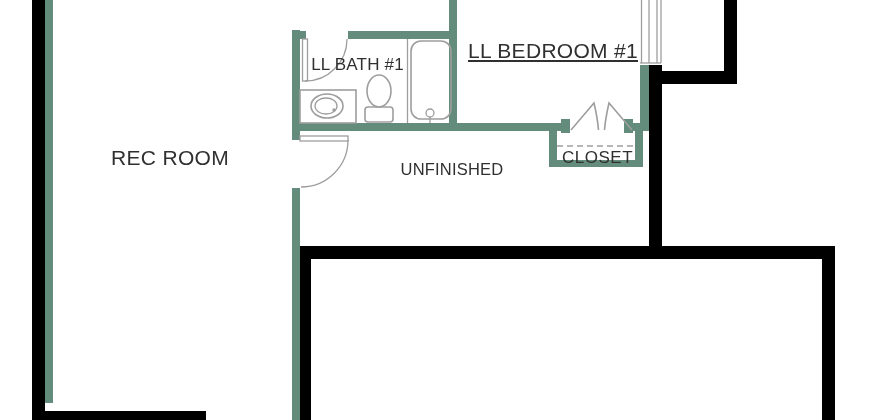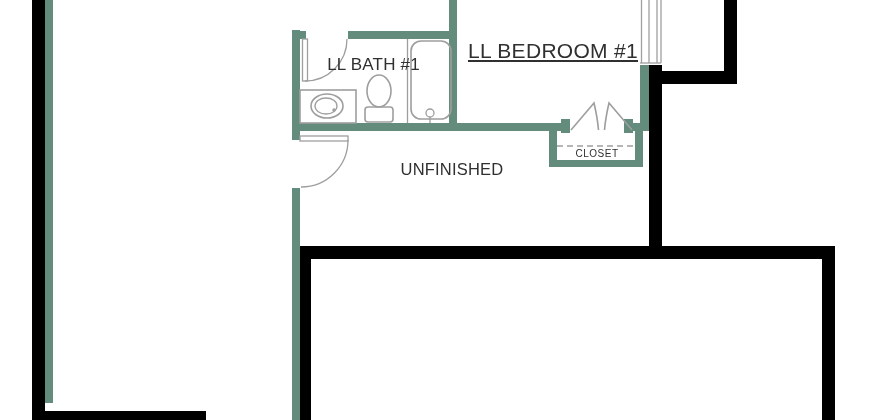--- a/index.html
+++ b/index.html
@@ -23,21 +23,21 @@
   .fx-thin{stroke:var(--fixture-line);fill:none;stroke-width:1.3;}
   .fx-fill{fill:var(--fixture-line);stroke:none;}
   .room-label{
     position:absolute;color:var(--label-text);
     text-align:center;white-space:nowrap;
     font-family:"Liberation Sans", sans-serif;
   }
   .lbl-lg{font-size:21px;letter-spacing:0.3px;}
   .lbl-md{font-size:17px;letter-spacing:0.2px;}
   .lbl-mech{font-size:16.5px;line-height:18.5px;letter-spacing:0.2px;}
-  .lbl-sm{font-size:10px;letter-spacing:0.5px;}
+  .lbl-sm{font-size:17px;letter-spacing:0.5px;}
 </style>
 </head>
 <body>
 
 <div class="plan">
 
   <svg width="870" height="420" viewBox="0 0 870 420">
 
     <g>
       <rect class="blk" x="32" y="0" width="13" height="420"></rect>
@@ -107,22 +107,23 @@
       <line class="fx-thin" x1="640" y1="63" x2="661" y2="63"></line>
     </g>
 
     <g>
       <path class="fx" d="M 571 130 L 594 103 Q 597.5 118 598.5 130"></path>
       <path class="fx" d="M 632 130 L 609 103 Q 605.5 118 604.5 130"></path>
     </g>
     <line class="fx-thin" x1="557" y1="146" x2="635" y2="146" stroke-dasharray="6 4"></line>
   </svg>
 
+  <div class="room-label lbl-lg" style="left:105px;top:146px;width:130px;">REC ROOM</div>
 
-  <div class="room-label lbl-md" style="left:300px;top:55px;width:115px;padding-left:16px;">LL BATH #1</div>
+  <div class="room-label lbl-md" style="left:300px;top:55px;width:115px;">LL BATH #1</div>
 
   <div class="room-label lbl-lg" style="left:467px;top:39px;width:172px;text-decoration:underline;">LL BEDROOM #1</div>
 
   <div class="room-label lbl-mech" style="left:377px;top:160px;width:150px;">
     <div>UNFINISHED</div>
   </div>
 
   <div class="room-label lbl-sm" style="left:562px;top:148px;width:70px;">CLOSET</div>
 </div>
 

